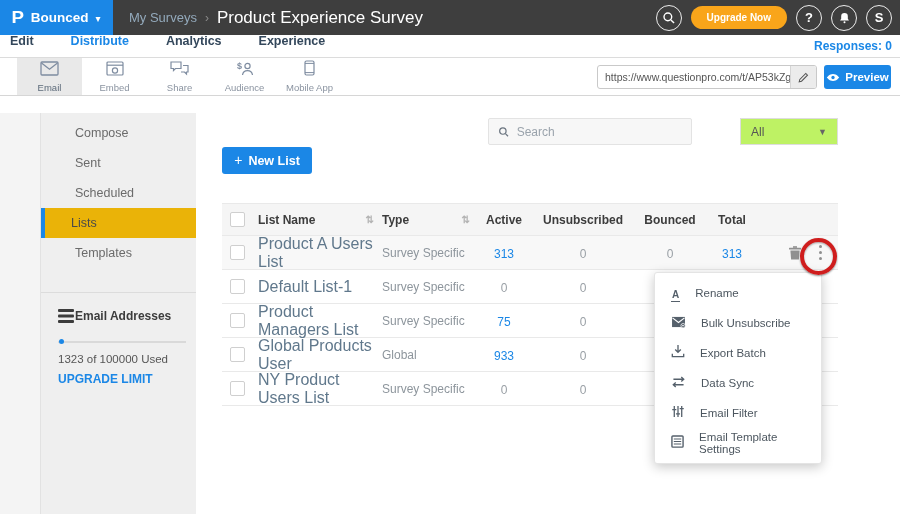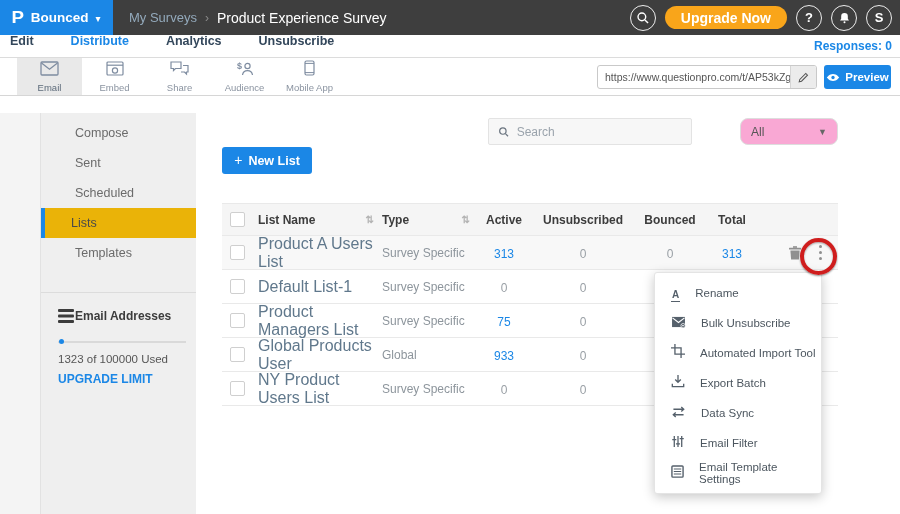--- a/index.html
+++ b/index.html
@@ -11,26 +11,26 @@
   .header { position:absolute; left:0; top:0; width:900px; height:35px; background:#3e3e3e;
     display:flex; align-items:center; }
   .logo-box { width:113px; height:35px; background:#1b87e6; display:flex; align-items:center;
     justify-content:center; gap:7px; cursor:pointer; }
   .logo-p { color:#fff; font-size:17px; font-weight:700; transform:scaleX(1.1); }
   .logo-label { color:#fff; font-size:13.5px; font-weight:600; }
   .logo-caret { color:#fff; font-size:10px; margin-top:1px; }
   .breadcrumb { display:flex; align-items:center; gap:8px; margin-left:16px; }
   .crumb-parent { color:#93a9bb; font-size:13px; cursor:pointer; }
   .crumb-sep { color:#8a8a8a; font-size:12px; }
-  .crumb-current { color:#fff; font-size:14px; font-weight:500; }
+  .crumb-current { color:#fff; font-size:17px; font-weight:500; }
   .header-right { position:absolute; right:8px; top:0; height:35px; display:flex; align-items:center; gap:9px; }
   .hdr-circle { width:26px; height:26px; border:1.4px solid rgba(255,255,255,.9); border-radius:50%;
     display:flex; align-items:center; justify-content:center; color:#fff; font-size:13px; font-weight:700; cursor:pointer; }
   .upgrade-btn { height:23px; padding:0 16px; background:#f9a51a; border:none; border-radius:12px;
-    color:#fff; font-size:14px; font-weight:700; font-family:"Liberation Sans",sans-serif; cursor:pointer; }
+    color:#fff; font-size:10px; font-weight:700; font-family:"Liberation Sans",sans-serif; cursor:pointer; }
 
   
   .navbar { position:absolute; left:0; top:35px; width:900px; height:23px; background:#fff;
     border-bottom:1px solid #dcdcdc; display:flex; align-items:center; padding-left:10px; gap:37px; }
   .nav-item { font-size:12.5px; font-weight:700; color:#33475b; cursor:pointer; }
   .nav-item.active { color:#1b87e6; border-bottom:1px solid #1b87e6; padding-bottom:10px; }
   .responses { position:absolute; right:8px; color:#1b87e6; font-size:12px; font-weight:600; }
 
   
   .toolbar { position:absolute; left:0; top:58px; width:900px; height:38px; background:#fff;
@@ -65,22 +65,22 @@
   .progress-dot { position:absolute; left:0; top:-2px; width:5px; height:5px; border-radius:50%; background:#1b87e6; }
   .usage-text { font-size:11.5px; color:#555; margin-top:10px; }
   .upgrade-link { font-size:12px; font-weight:700; color:#1b87e6; margin-top:7px; cursor:pointer; }
 
   
   .search-box { position:absolute; left:488px; top:22px; width:204px; height:27px; background:#f7f7f7;
     border:1px solid #e3e3e3; border-radius:2px; display:flex; align-items:center; padding-left:9px; gap:7px; }
   .search-box input { border:none; outline:none; background:transparent; font-size:12px; color:#555;
     font-family:"Liberation Sans",sans-serif; width:180px; }
   .search-box input::placeholder { color:#9aa3ac; }
-  .all-dd { position:absolute; left:740px; top:22px; width:98px; height:27px; background:#f9a8d4;
-    border:1px solid #ddd; border-radius:8px; display:flex; align-items:center; justify-content:space-between;
+  .all-dd { position:absolute; left:740px; top:22px; width:98px; height:27px; background:#bef264;
+    border:1px solid #ddd; border-radius:0; display:flex; align-items:center; justify-content:space-between;
     padding:0 10px; font-size:12px; color:#555; cursor:pointer; }
   .all-dd .caret { font-size:9px; color:#666; }
   .new-list-btn { position:absolute; left:222px; top:51px; width:90px; height:27px; background:#1b87e6;
     border:none; border-radius:3px; color:#fff; font-size:12.5px; font-weight:600;
     font-family:"Liberation Sans",sans-serif; display:flex; align-items:center; justify-content:center; gap:6px; cursor:pointer; }
   .new-list-btn .plus { font-size:14px; font-weight:400; margin-top:-1px; }
 
   
   .table { position:absolute; left:222px; top:107px; width:616px; }
   .t-row { display:flex; align-items:center; height:34px; border-bottom:1px solid #e9e9e9; background:#fff; }
@@ -153,21 +153,21 @@
       </div>
       <div class="hdr-circle">S</div>
     </div>
   </div>
 
   <div class="navbar">
     <span id="nav-items" style="display:flex;gap:37px;">
         <span class="nav-item">Edit</span>
         <span class="nav-item active">Distribute</span>
         <span class="nav-item">Analytics</span>
-        <span class="nav-item">Unsubscribe</span>
+        <span class="nav-item">Experience</span>
       </span>
     <span class="responses">Responses: 0</span>
   </div>
 
   <div class="toolbar">
     <span id="tool-tabs" style="display:flex;">
         <div class="tool-tab active">
           <span><svg width="19" height="15" viewBox="0 0 19 15">
               <rect x="1" y="1" width="17" height="13" rx="1" fill="none" stroke="#7e8ca0" stroke-width="1.3"></rect>
               <path d="M1.5 2l8 6.2L17.5 2" fill="none" stroke="#7e8ca0" stroke-width="1.3"></path>
@@ -399,27 +399,20 @@
   <div class="ctx-item">
     <span class="ctx-icon"><svg width="15" height="12" viewBox="0 0 16 13">
                 <path d="M1 1h14v11H1z" fill="#55606b"></path>
                 <path d="M1.5 2l6.5 5 6.5-5" fill="none" stroke="#fff" stroke-width="1.2"></path>
                 <circle cx="13" cy="10.5" r="2.4" fill="#55606b" stroke="#fff" stroke-width=".8"></circle>
                 <path d="M11.8 10.5h2.4" stroke="#fff" stroke-width="1"></path>
               </svg></span>
     <span class="ctx-label">Bulk Unsubscribe</span>
   </div>
 
-  <div class="ctx-item">
-    <span class="ctx-icon"><svg width="14" height="14" viewBox="0 0 16 16">
-                <path d="M4.5 0v11.5H16" fill="none" stroke="#55606b" stroke-width="1.5"></path>
-                <path d="M0 4.5h11.5V16" fill="none" stroke="#55606b" stroke-width="1.5"></path>
-              </svg></span>
-    <span class="ctx-label">Automated Import Tool</span>
-  </div>
 
   <div class="ctx-item">
     <span class="ctx-icon"><svg width="14" height="14" viewBox="0 0 16 16">
                 <path d="M8 1v8M4.8 6.2L8 9.4l3.2-3.2" fill="none" stroke="#55606b" stroke-width="1.5"></path>
                 <path d="M1.5 11v3.5h13V11" fill="none" stroke="#55606b" stroke-width="1.5"></path>
               </svg></span>
     <span class="ctx-label">Export Batch</span>
   </div>
 
   <div class="ctx-item">

